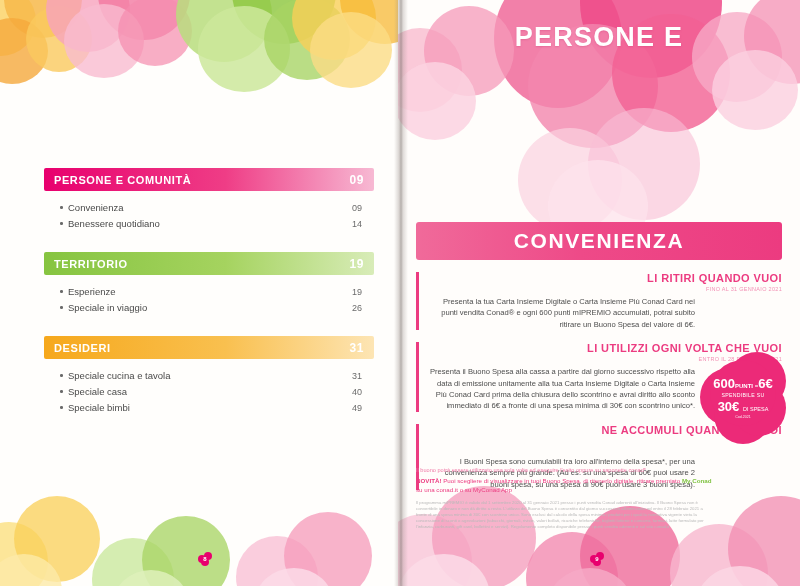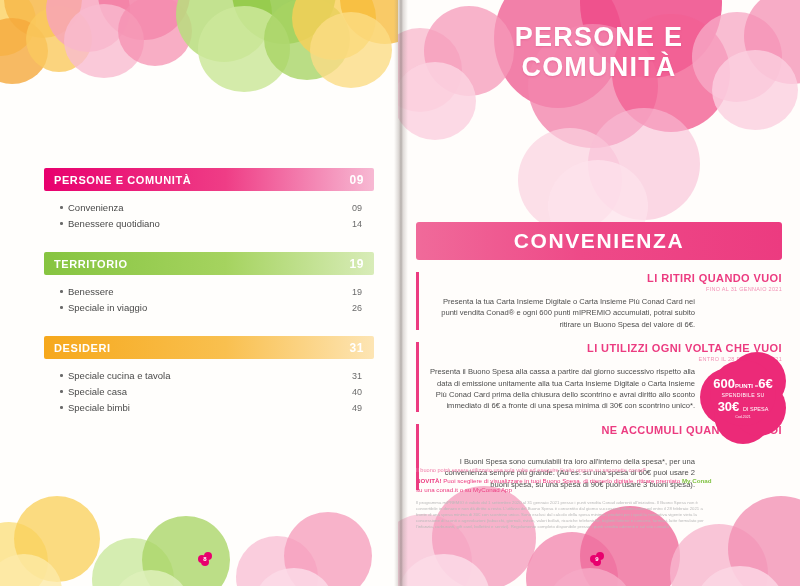--- a/index.html
+++ b/index.html
@@ -356,21 +356,21 @@
         </div>
       </div>
 
       <div class="toc-bar bar-territorio">
         <span>TERRITORIO</span>
         <span class="bar-num">19</span>
       </div>
       <div class="toc-list">
         <div class="toc-row">
           <span class="dot"></span>
-          <span>Benessere</span>
+          <span>Esperienze</span>
           <span class="pg">19</span>
         </div>
         <div class="toc-row">
           <span class="dot"></span>
           <span>Speciale in viaggio</span>
           <span class="pg">26</span>
         </div>
       </div>
 
       <div class="toc-bar bar-desideri">
@@ -443,21 +443,20 @@
       <span style="left:20px; top:62px; width:88px;  height:84px;  background:#f6a9c6; opacity:.85;"></span>
     </div>
     <div class="blossom" style="left:272px; top:496px; width:180px; height:170px;">
       <span style="left:0;   top:28px; width:98px;  height:98px;  background:#f8b6ce; opacity:.8;"></span>
       <span style="left:58px; top:0;   width:106px; height:106px; background:#f28fb3; opacity:.78;"></span>
       <span style="left:24px; top:70px; width:92px;  height:88px;  background:#fcd6e4; opacity:.85;"></span>
     </div>
 
     <div class="hero-title">
       <div>PERSONE E</div>
-      <div>COMUNITÀ</div>
     </div>
 
     <div class="conv-block">
       <div class="conv-head">CONVENIENZA</div>
 
       <div class="sec">
         <div class="sec-title">LI RITIRI QUANDO VUOI</div>
         <div class="sec-date">FINO AL 31 GENNAIO 2021</div>
         <div class="sec-body">Presenta la tua Carta Insieme Digitale o Carta Insieme Più Conad Card nei punti vendita Conad® e ogni 600 punti mIPREMIO accumulati, potrai subito ritirare un Buono Spesa del valore di 6€.</div>
       </div>

